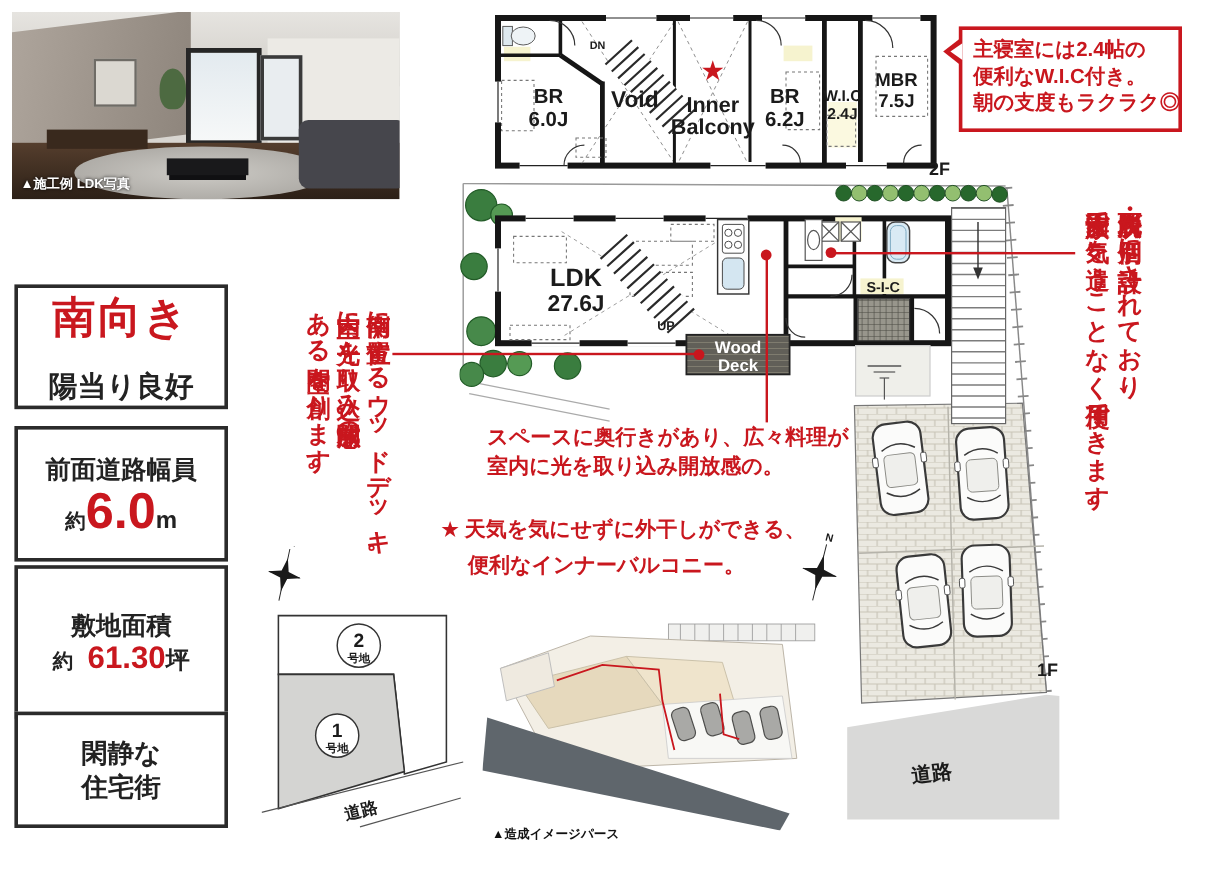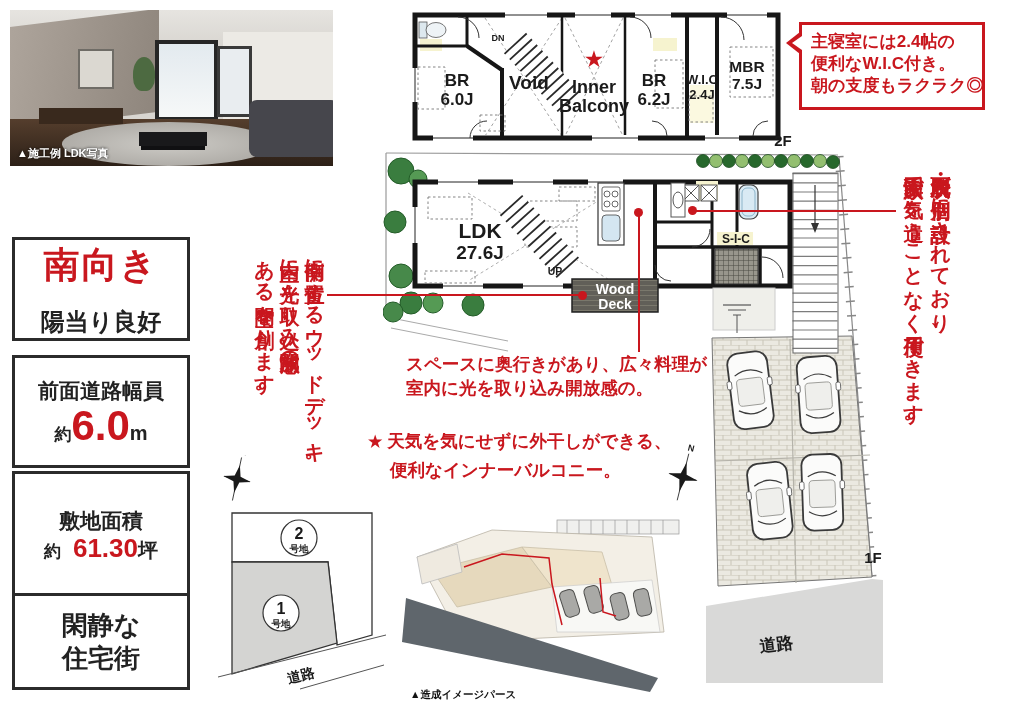--- a/index.html
+++ b/index.html
@@ -24,21 +24,21 @@
   
   .ibox{left:12px;width:178px;border:3px solid #2b2b2b;background:#fff;display:flex;flex-direction:column;
     align-items:center;justify-content:center;text-align:center;box-sizing:border-box;}
   .b1{top:237px;height:104px;} .b2{top:355px;height:113px;} .b3{top:471px;height:128px;} .b4{top:593px;height:97px;}
   .red{color:#c9171e;}
   .ib-title{font-size:36px;font-weight:bold;letter-spacing:2px;}
   .ib-sub{font-size:24px;font-weight:bold;color:#222;margin-top:16px;}
   .ib-label{font-size:21px;font-weight:bold;color:#222;}
   .ib-valrow{display:flex;align-items:baseline;justify-content:center;font-weight:bold;color:#222;}
   .ib-pre{font-size:17px;} .ib-val{font-size:42px;line-height:1;} .ib-val2{font-size:26px;line-height:1;margin-left:12px;} .ib-unit{font-size:20px;}
-  .ib-big{font-size:26px;font-weight:bold;color:#222;line-height:1.25;}
+  .ib-big{font-size:22px;font-weight:bold;color:#222;line-height:1.25;}
   
   .t{font-family:"Liberation Sans",sans-serif;font-weight:bold;fill:#1b1b1b;text-anchor:middle;}
   .tw{fill:#fff;} .tr{fill:#c9171e;}
   
   .bubble{left:799px;top:22px;width:186px;height:88px;border:3px solid #c9171e;background:#fff;box-sizing:border-box;
     padding:6px 9px;color:#c9171e;font-weight:bold;font-size:17px;line-height:22px;white-space:nowrap;}
   .tail1{left:786px;top:32px;width:0;height:0;border-top:11px solid transparent;border-bottom:11px solid transparent;border-right:14px solid #c9171e;}
   .tail2{left:792px;top:36px;width:0;height:0;border-top:7px solid transparent;border-bottom:7px solid transparent;border-right:10px solid #fff;}
   
   .vtext{writing-mode:vertical-rl;text-orientation:mixed;color:#c9171e;font-weight:bold;}

